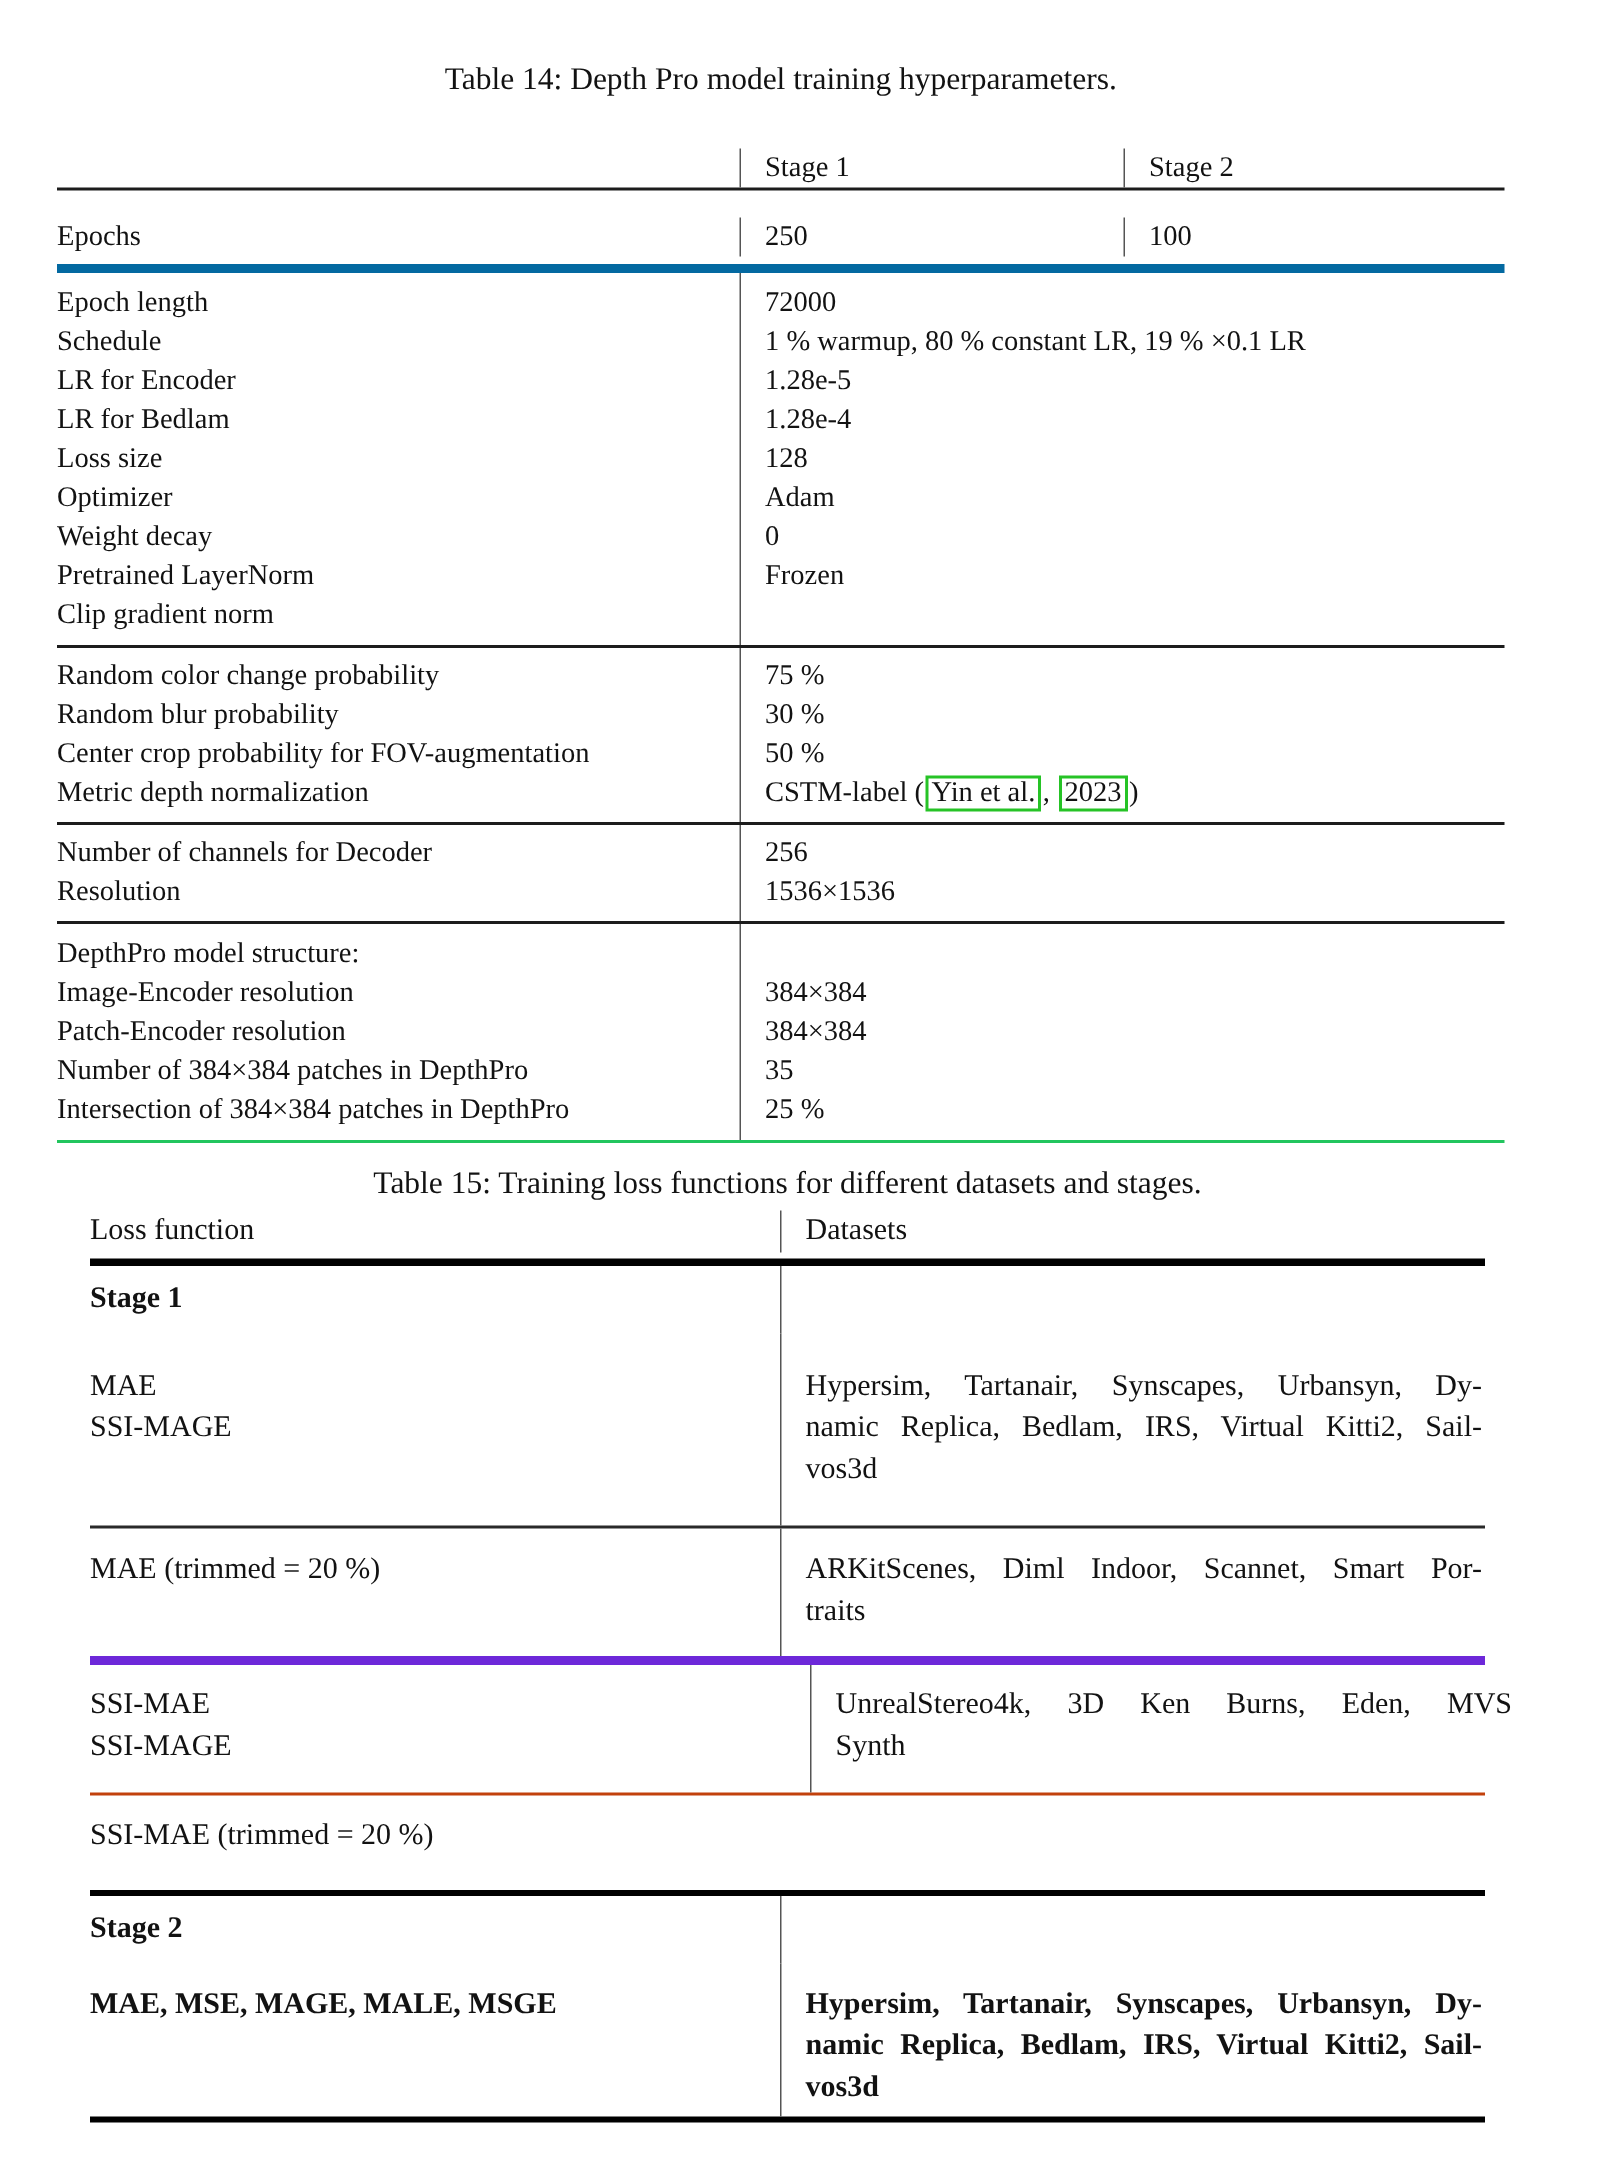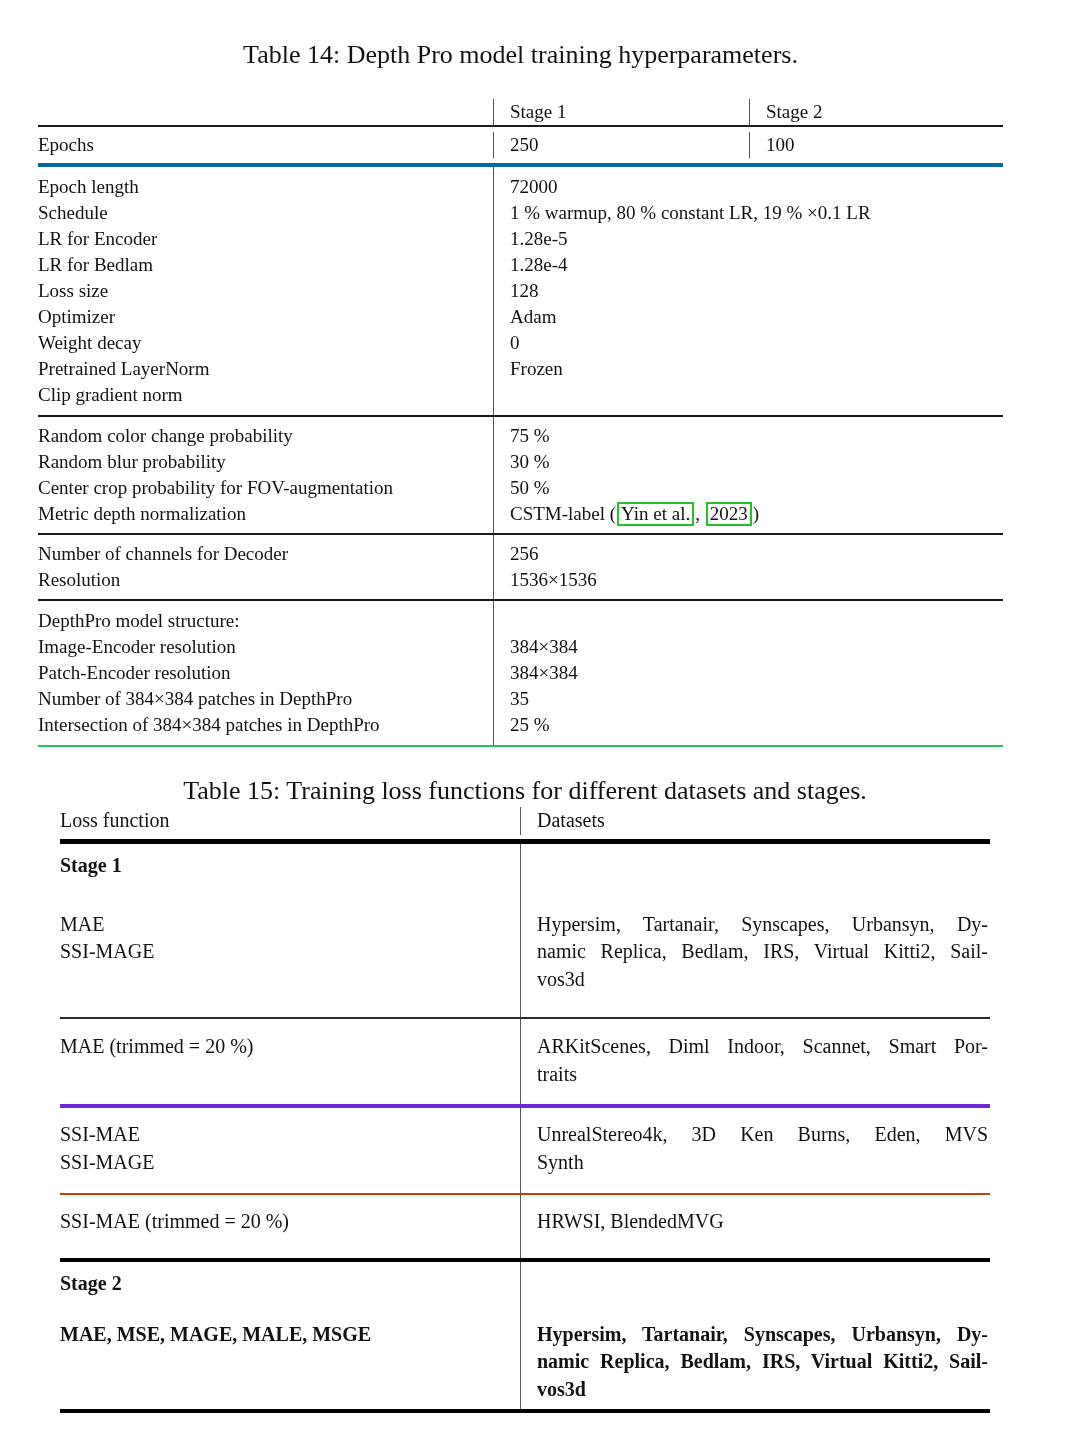--- a/index.html
+++ b/index.html
@@ -2,29 +2,29 @@
 <html style="--citation-green: #26c326;"><head>
 <meta charset="utf-8">
 <style>
   :root { --citation-green: #26c326; }
   html,body { margin:0; padding:0; background:#ffffff; }
   .page {
     position:relative; width:1080px; height:1442px; background:#ffffff;
     font-family:"Liberation Serif","DejaVu Serif",serif; color:#121212;
     overflow:hidden;
   }
-  .caption { position:absolute; text-align:center; font-size:26px; }
+  .caption { position:absolute; text-align:center; font-size:21px; }
   .cap14 { top:40px; left:0; width:1041px; }
   .cap15 { top:776px; left:60px; width:930px; }
 
   
   .t14 { position:absolute; left:38px; top:92px; width:965px; font-size:19px; line-height:26px; }
   .t14 .row3 { display:grid; grid-template-columns:455px 256px 254px; }
   .t14 .hdr { padding-top:7px; border-bottom:2px solid #1c1c1c; }
-  .t14 .epo { padding:5px 0 5px 0; border-bottom:4px solid #0369a1; }
+  .t14 .epo { padding:18px 0 5px 0; border-bottom:6px solid #0369a1; }
   .t14 .vcell { border-left:1px solid #555; padding-left:16px; }
   .t14-block { display:grid; grid-template-columns:455px 510px; border-bottom:2px solid #1c1c1c; }
   .t14-block .labels { padding:6px 0; }
   .t14-block .values { border-left:1px solid #555; padding:6px 0 6px 16px; }
   .t14-block.b1 .labels, .t14-block.b1 .values { padding-top:7px; padding-bottom:7px; }
   .t14-block.b4 { border-bottom:2px solid #22c55e; }
   .t14-block.b4 .labels, .t14-block.b4 .values { padding-top:7px; padding-bottom:7px; }
   .tline { min-height:26px; white-space:nowrap; }
 
   .cite {
@@ -35,21 +35,21 @@
   
   .t15 { position:absolute; left:60px; top:804px; width:930px; font-size:20px; line-height:27.5px; }
   .t15-row { display:grid; grid-template-columns:460px 470px; }
   .t15 .dcell { border-left:1px solid #555; padding-left:16px; padding-right:2px; }
   .t15 .hrow { padding-top:3px; padding-bottom:4px; border-bottom:5px solid #000; }
   .t15 .stage-label { font-weight:bold; }
   .t15 .r-stage1 .lcell, .t15 .r-stage1 .dcell { padding-top:8px; min-height:37px; }
   .t15 .r1 .lcell, .t15 .r1 .dcell { padding-top:22px; padding-bottom:24px; }
   .t15 .r2 { border-top:2px solid #2a2a2a; }
   .t15 .r2 .lcell, .t15 .r2 .dcell { padding-top:14px; padding-bottom:16px; }
-  .t15 .r3 { border-top:4px solid #6d28d9; }
+  .t15 .r3 { border-top:6px solid #6d28d9;gap:20px; }
   .t15 .r3 .lcell, .t15 .r3 .dcell { padding-top:13px; padding-bottom:17px; }
   .t15 .r4 { border-top:2px solid #c2410c; }
   .t15 .r4 .lcell, .t15 .r4 .dcell { padding-top:13px; padding-bottom:22px; }
   .t15 .r-stage2 { border-top:4px solid #000; }
   .t15 .r-stage2 .lcell, .t15 .r-stage2 .dcell { padding-top:8px; min-height:37px; }
   .t15 .r5 { border-bottom:4px solid #000; }
   .t15 .r5 .lcell, .t15 .r5 .dcell { padding-top:14px; padding-bottom:6px;font-weight:bold; }
   .ds-line { min-height:27.5px; }
   .ds-line.j { text-align:justify; text-align-last:justify; }
   .l-line { min-height:27.5px; white-space:nowrap; }
@@ -189,23 +189,20 @@
       <div class="dcell">
         <div class="ds-line j">UnrealStereo4k, 3D Ken Burns, Eden, MVS</div>
         <div class="ds-line">Synth</div>
       </div>
     </div>
 
     <div class="t15-row r4">
       <div class="lcell">
         <div class="l-line">SSI-MAE (trimmed = 20 %)</div>
       </div>
-      <div class="dcell">
-        <div class="ds-line">HRWSI, BlendedMVG</div>
-      </div>
     </div>
 
     <div class="t15-row r-stage2">
       <div class="lcell">
           <div class="stage-label">Stage 2</div>
         </div>
       <div class="dcell"></div>
     </div>
 
     <div class="t15-row r5">

